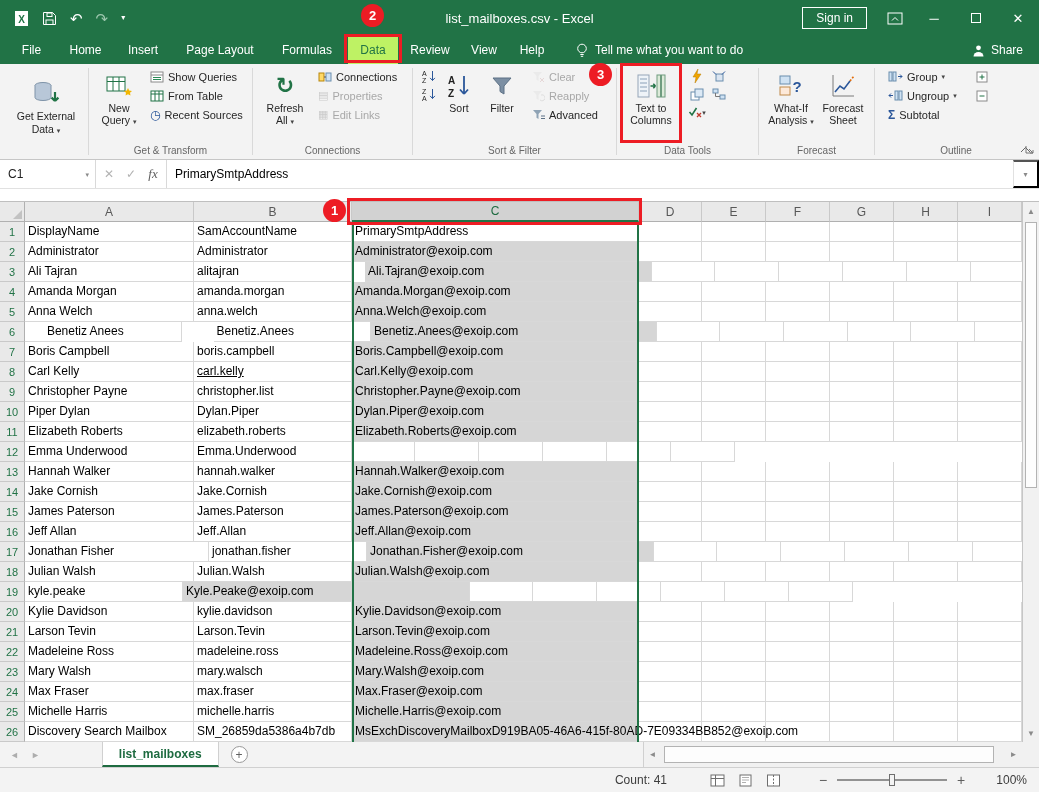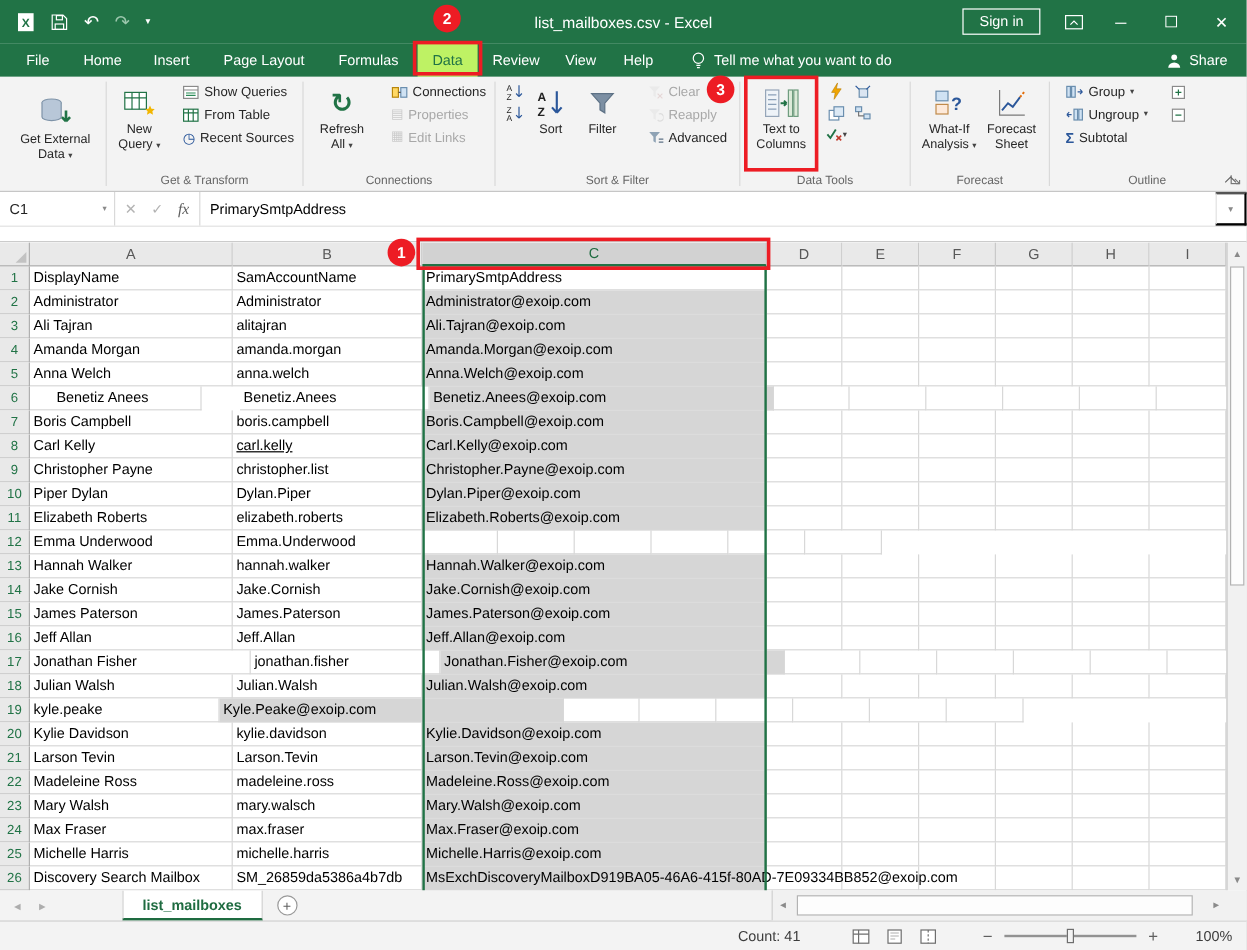--- a/index.html
+++ b/index.html
@@ -29,21 +29,21 @@
 
 .ribbon{height:96px;background:#f3f3f3;border-bottom:1px solid #c6c6c6;display:flex;padding:0 2px;position:relative;overflow:hidden}
 .rgroup{display:flex;flex-direction:column;height:100%;overflow:hidden;position:relative}
 .g-external{width:86px}.g-transform{width:163px}.g-connections{width:159px}.g-sort{width:203px}.g-tools{width:141px}.g-forecast{width:115px}.g-outline{flex:1}
 .rsep{width:1px;background:#d9d9d9;margin:4px 0}
 .rg-body{flex:1;display:flex;align-items:flex-start;padding:3px 4px 0 6px}
 .rg-label{height:15px;font-size:10px;color:#666;text-align:center;line-height:13px}
 .bigbtn{display:flex;flex-direction:column;align-items:center;padding-top:2px;background:none;border:1px solid transparent;font-size:10.5px;color:#262626;line-height:1.15;text-align:center;cursor:pointer;font-family:inherit}
 .bigbtn .bicon{height:32px;display:flex;align-items:center;justify-content:center}
 .w74{width:74px}.w56{width:56px}.w52{width:52px}.w48{width:48px}.w46{width:46px}.w40{width:40px}
-.smcol{display:flex;flex-direction:column;margin-left:12px}
+.smcol{display:flex;flex-direction:column;margin-left:4px}
 .smbtn{display:flex;align-items:center;gap:4px;height:19px;font-size:11px;color:#262626;padding:0 3px;background:none;border:none;white-space:nowrap;cursor:pointer;font-family:inherit}
 .smbtn.dis{color:#a8a8a8}
 .smbtn.dis svg,.smbtn.dis .gi{opacity:.45}
 .sqbtn{width:20px;height:18px;display:flex;align-items:center;justify-content:center;background:none;border:1px solid transparent;cursor:pointer}
 .gi{display:inline-flex;align-items:center;justify-content:center;line-height:1}
 .dd{font-size:7px;color:#444;line-height:1}
 .collapse-ribbon{position:absolute;right:8px;bottom:3px;background:none;border:none;cursor:pointer}
 .launcher{position:absolute;right:3px;bottom:2px;background:none;border:none;cursor:pointer}
 .outline-grid{display:grid;grid-template-columns:auto auto;column-gap:12px;row-gap:0;align-items:center}
 
@@ -540,21 +540,21 @@
           <div class="cell" style="width: 64px;"></div>
           <div class="cell" style="width: 64px;"></div>
           <div class="cell" style="width: 64px;"></div>
           <div class="cell" style="width: 64px;"></div>
           <div class="cell" style="width: 64px;"></div>
         </div>
         <div class="grid-row">
           <div class="row-h">3</div>
           <div class="cell" style="width: 169px;">Ali Tajran</div>
           <div class="cell" style="width: 158px;">alitajran</div>
-          <div class="cell sel" style="width: 287px;">Ali.Tajran@exoip.com</div>
+          <div class="cell sel" style="width: 287px; margin-left: 13px;">Ali.Tajran@exoip.com</div>
           <div class="cell" style="width: 63px;"></div>
           <div class="cell" style="width: 64px;"></div>
           <div class="cell" style="width: 64px;"></div>
           <div class="cell" style="width: 64px;"></div>
           <div class="cell" style="width: 64px;"></div>
           <div class="cell" style="width: 64px;"></div>
         </div>
         <div class="grid-row">
           <div class="row-h">4</div>
           <div class="cell" style="width: 169px;">Amanda Morgan</div>
@@ -574,21 +574,21 @@
           <div class="cell sel" style="width: 287px;">Anna.Welch@exoip.com</div>
           <div class="cell" style="width: 63px;"></div>
           <div class="cell" style="width: 64px;"></div>
           <div class="cell" style="width: 64px;"></div>
           <div class="cell" style="width: 64px;"></div>
           <div class="cell" style="width: 64px;"></div>
           <div class="cell" style="width: 64px;"></div>
         </div>
         <div class="grid-row">
           <div class="row-h">6</div>
-          <div class="cell" style="width: 143px; padding-left: 22px;">Benetiz Anees</div>
+          <div class="cell" style="width: 157px; padding-left: 22px;">Benetiz Anees</div>
           <div class="cell" style="width: 158px; margin-left: 32px;">Benetiz.Anees</div>
           <div class="cell sel" style="width: 287px;">Benetiz.Anees@exoip.com</div>
           <div class="cell" style="width: 63px;"></div>
           <div class="cell" style="width: 64px;"></div>
           <div class="cell" style="width: 64px;"></div>
           <div class="cell" style="width: 64px;"></div>
           <div class="cell" style="width: 64px;"></div>
           <div class="cell" style="width: 64px;"></div>
         </div>
         <div class="grid-row">

